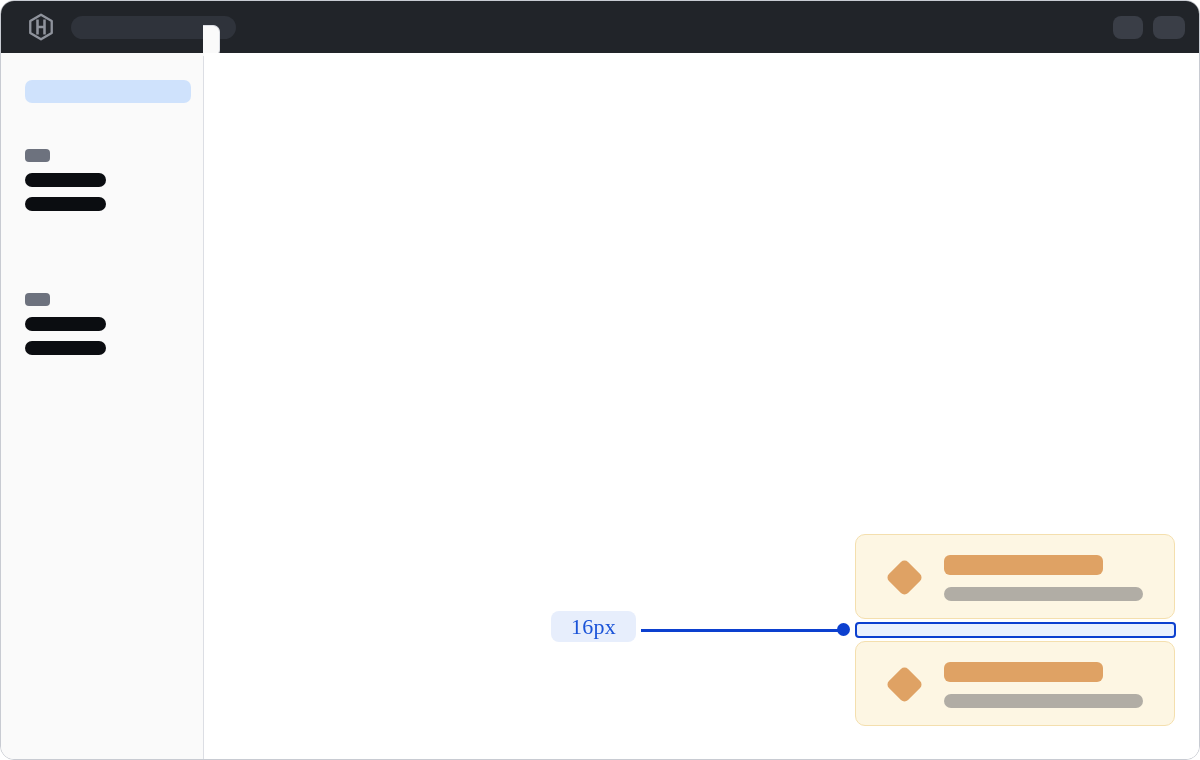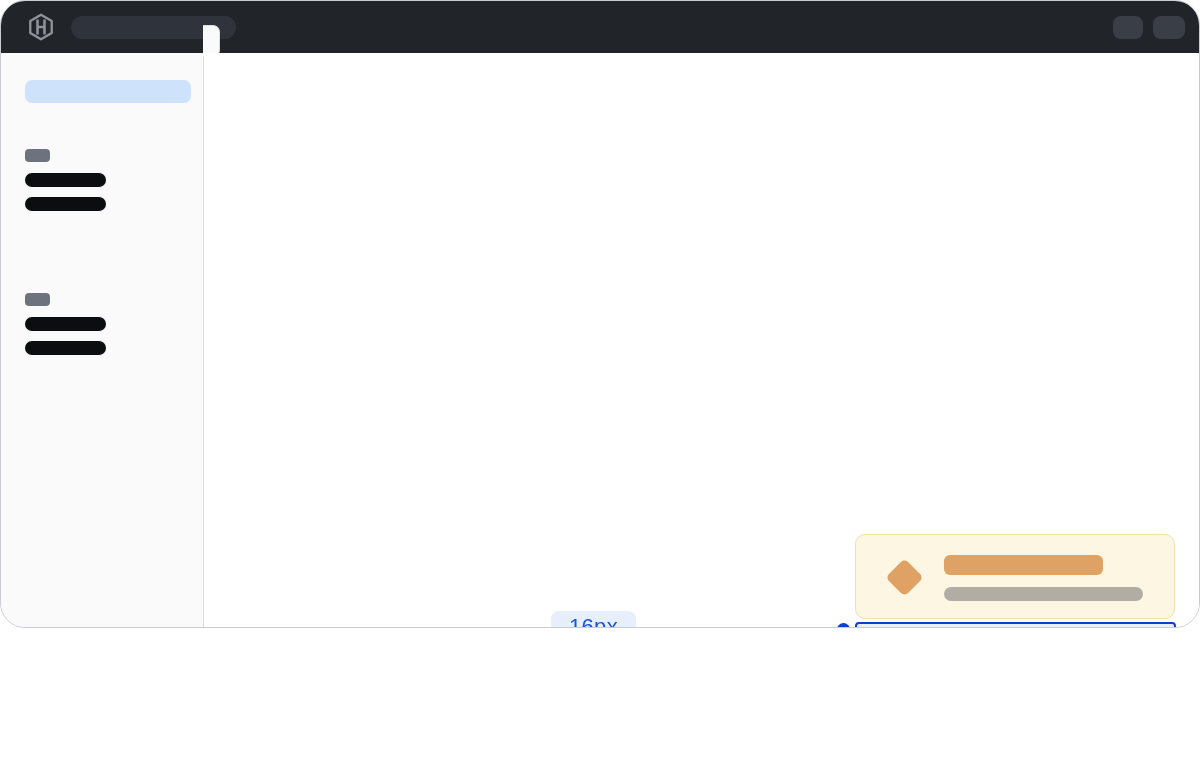--- a/index.html
+++ b/index.html
@@ -5,22 +5,22 @@
   :root{
     --header-bg:#212429; --header-pill:#2f333b; --header-button:#3a3e47;
     --logo-gray:#8f939c; --window-border:#c8cbd2;
     --sidebar-bg:#fafafa; --sidebar-border:#dcdee4; --selected-item:#cfe2fc;
     --section-label:#6d727e; --skeleton-dark:#0b0d11;
     --card-bg:#fdf6e3; --card-border:#f4dfae; --card-accent:#dfa264; --card-muted:#b1ada5;
     --accent-blue:#0c40cf; --measure-fill:#eaf1fd; --label-bg:#e7eefc; --label-text:#1a53d8;
   }
   *{margin:0;padding:0;box-sizing:border-box;}
   html,body{width:1200px;height:760px;background:#fff;font-family:"Liberation Sans",sans-serif;}
-  .window{position:relative;width:1200px;height:628px;border:1.5px solid var(--window-border);
-          border-radius:25px;overflow:hidden;background:#fff;}
+  .window{position:relative;width:1200px;height:760px;border:1.5px solid var(--window-border);
+          border-radius:14px;overflow:hidden;background:#fff;font-family:Liberation Serif, serif;}
   
   .header{position:absolute;left:0;top:0;width:100%;height:52px;background:var(--header-bg);}
   .logo{position:absolute;left:26px;top:12px;width:28px;height:28px;display:block;}
   .nav-pill{position:absolute;left:70px;top:15px;width:165px;height:23px;border-radius:11.5px;
             background:var(--header-pill);}
   .hbtn{position:absolute;top:15px;height:23px;border-radius:8px;background:var(--header-button);}
   .hbtn.b1{left:1112px;width:30px;}
   .hbtn.b2{left:1152px;width:32px;}
   
   .sidebar{position:absolute;left:0;top:52px;bottom:0;width:203px;background:var(--sidebar-bg);

